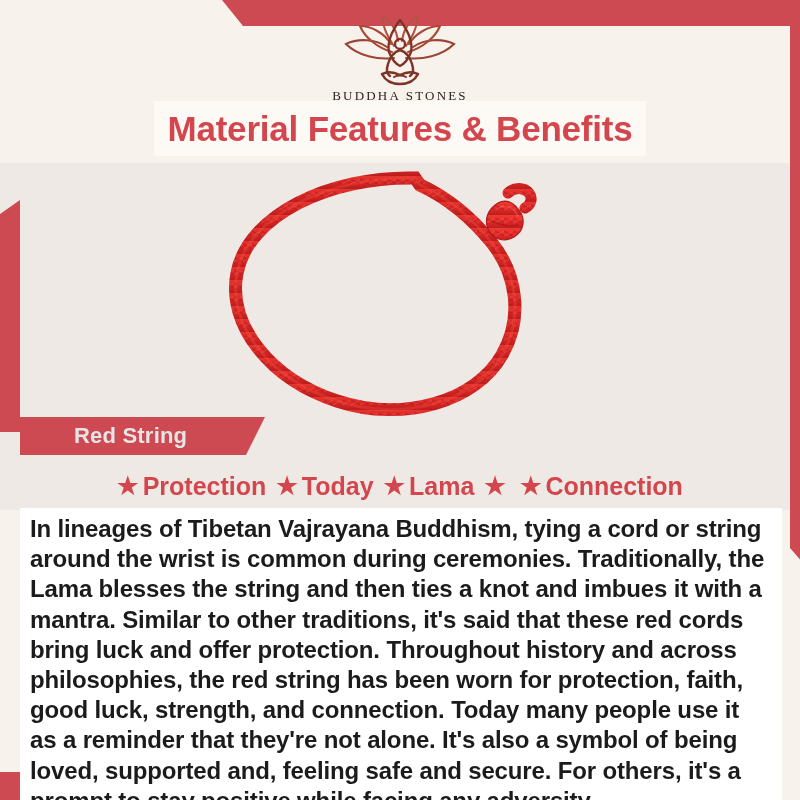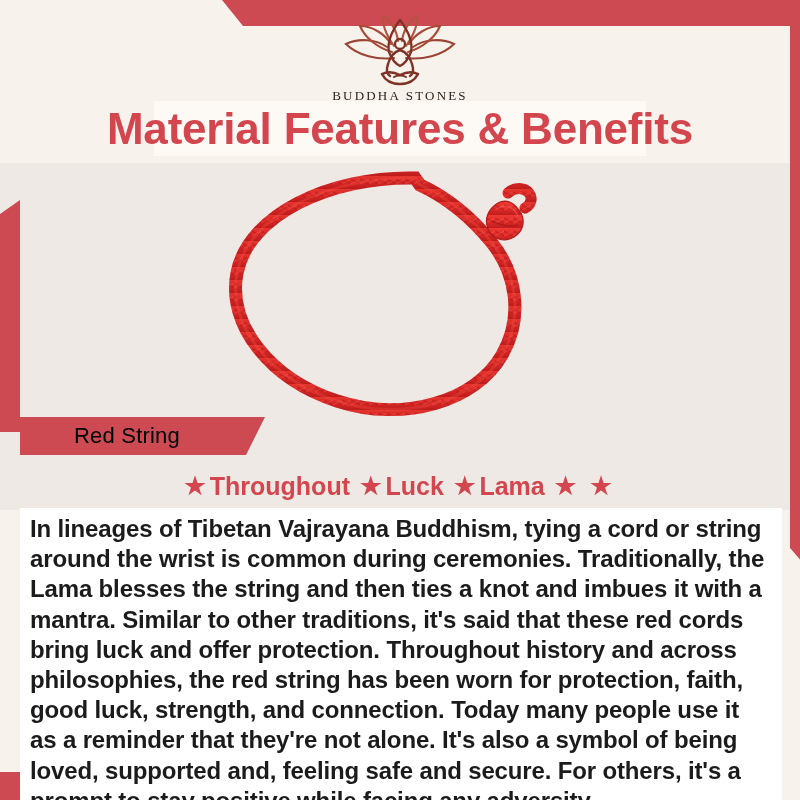--- a/index.html
+++ b/index.html
@@ -108,21 +108,21 @@
     position: absolute;
     top: 101px; left: 154px;
     width: 492px; height: 55px;
     background: #fdfaf6;
     display: flex;
     align-items: center;
     justify-content: center;
     z-index: 3;
   }
   .title-text {
-    font-size: 44px;
+    font-size: 35px;
     font-weight: 700;
     color: #d4464e;
     letter-spacing: -0.2px;
     white-space: nowrap;
     font-family: "Liberation Sans", sans-serif;
   }
 
   
   .product-area {
     position: absolute;
@@ -136,23 +136,23 @@
     position: absolute;
     left: 20px; top: 417px;
     width: 245px; height: 38px;
     background: #ce4a53;
     clip-path: polygon(0 0, 245px 0, 226px 38px, 0 38px);
     display: flex;
     align-items: center;
     z-index: 3;
   }
   .label-banner-text {
-    color: #000000;
+    color: #e5e5e5;
     font-size: 22px;
-    font-weight: 400;
+    font-weight: 700;
     padding-left: 54px;
     letter-spacing: 0.2px;
   }
 
   
   .features {
     position: absolute;
     left: 0; top: 466px;
     width: 800px; height: 40px;
     display: flex;
@@ -286,35 +286,36 @@
     </svg>
   </div>
 
   <div class="label-banner">
     <span class="label-banner-text">Red String</span>
   </div>
 
   <div class="features">
     <span class="feature">
       <span class="star">★</span>
-      <span>Throughout</span>
-    </span>
-    <span class="feature">
-      <span class="star">★</span>
-      <span>Luck</span>
+      <span>Protection</span>
+    </span>
+    <span class="feature">
+      <span class="star">★</span>
+      <span>Today</span>
     </span>
     <span class="feature">
       <span class="star">★</span>
       <span>Lama</span>
     </span>
     <span class="feature">
       <span class="star">★</span>
     </span>
     <span class="feature">
       <span class="star">★</span>
+      <span>Connection</span>
     </span>
   </div>
 
   <div class="copy-card">
     <p class="copy-text">In lineages of Tibetan Vajrayana Buddhism, tying a cord or string around the wrist is common during ceremonies. Traditionally, the Lama blesses the string and then ties a knot and imbues it with a mantra. Similar to other traditions, it's said that these red cords bring luck and offer protection. Throughout history and across philosophies, the red string has been worn for protection, faith, good luck, strength, and connection. Today many people use it as a reminder that they're not alone. It's also a symbol of being loved, supported and, feeling safe and secure. For others, it's a prompt to stay positive while facing any adversity.</p>
   </div>
 
 </div>
 
 </body></html>

